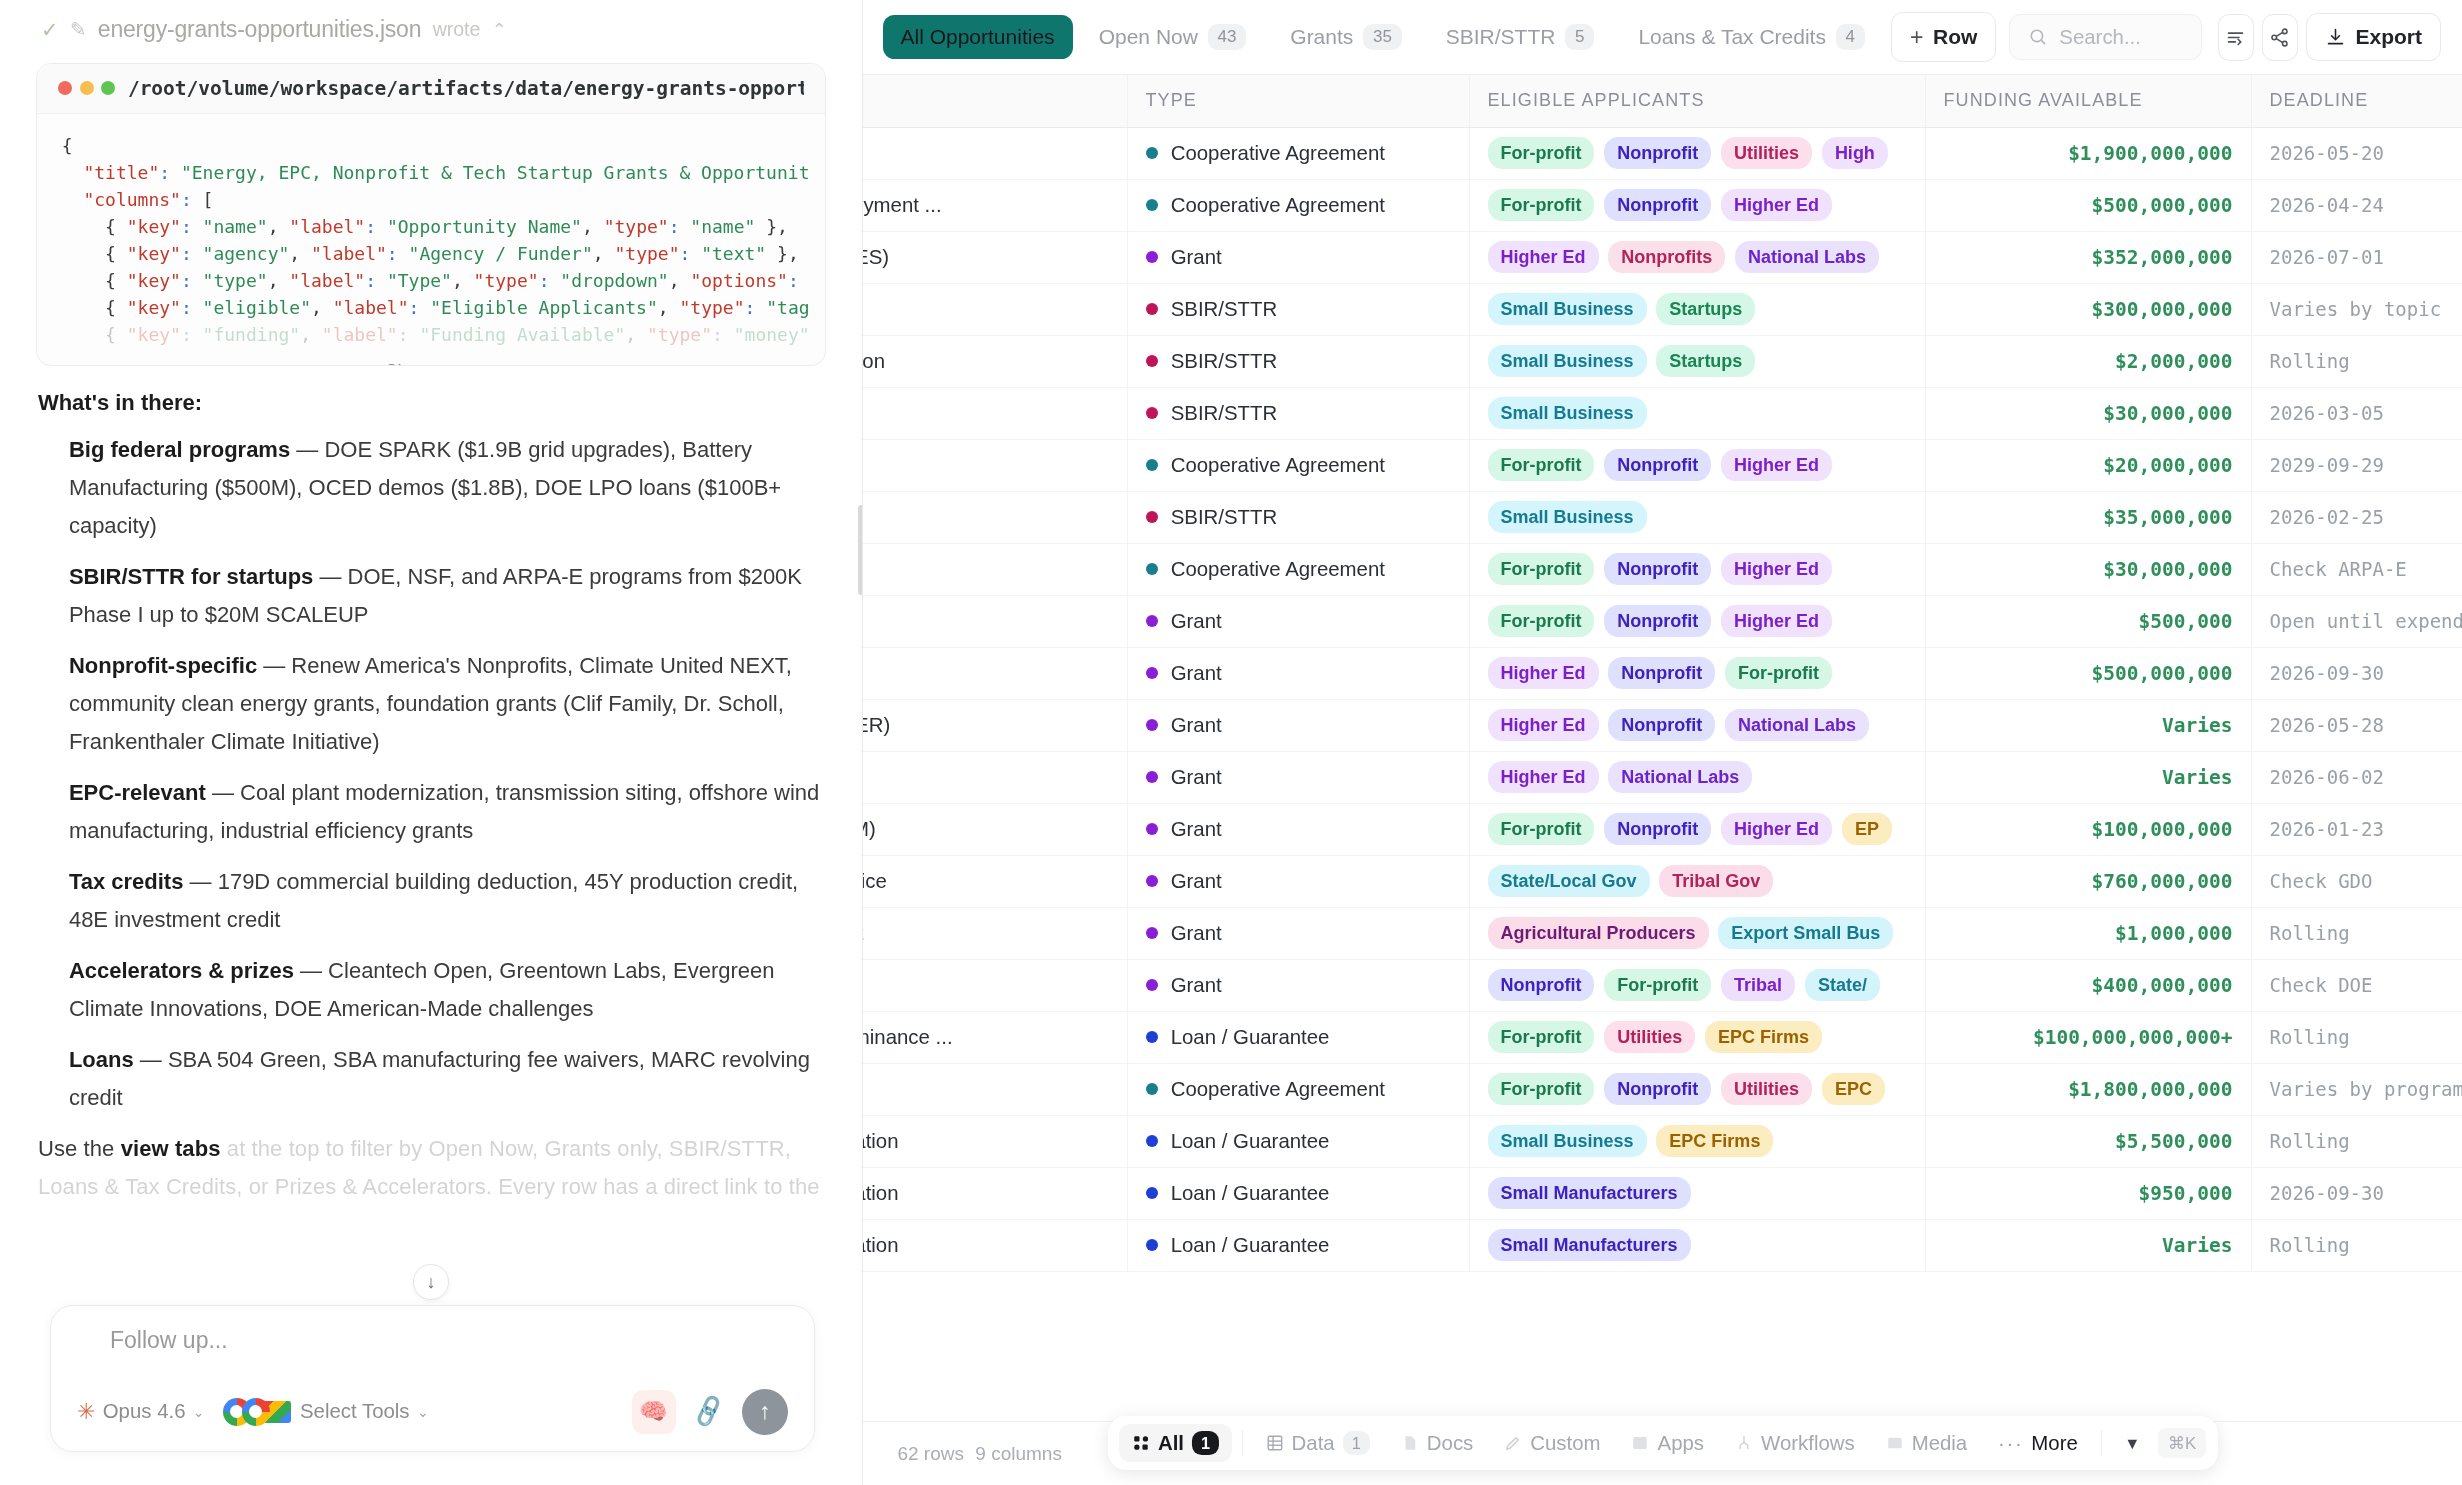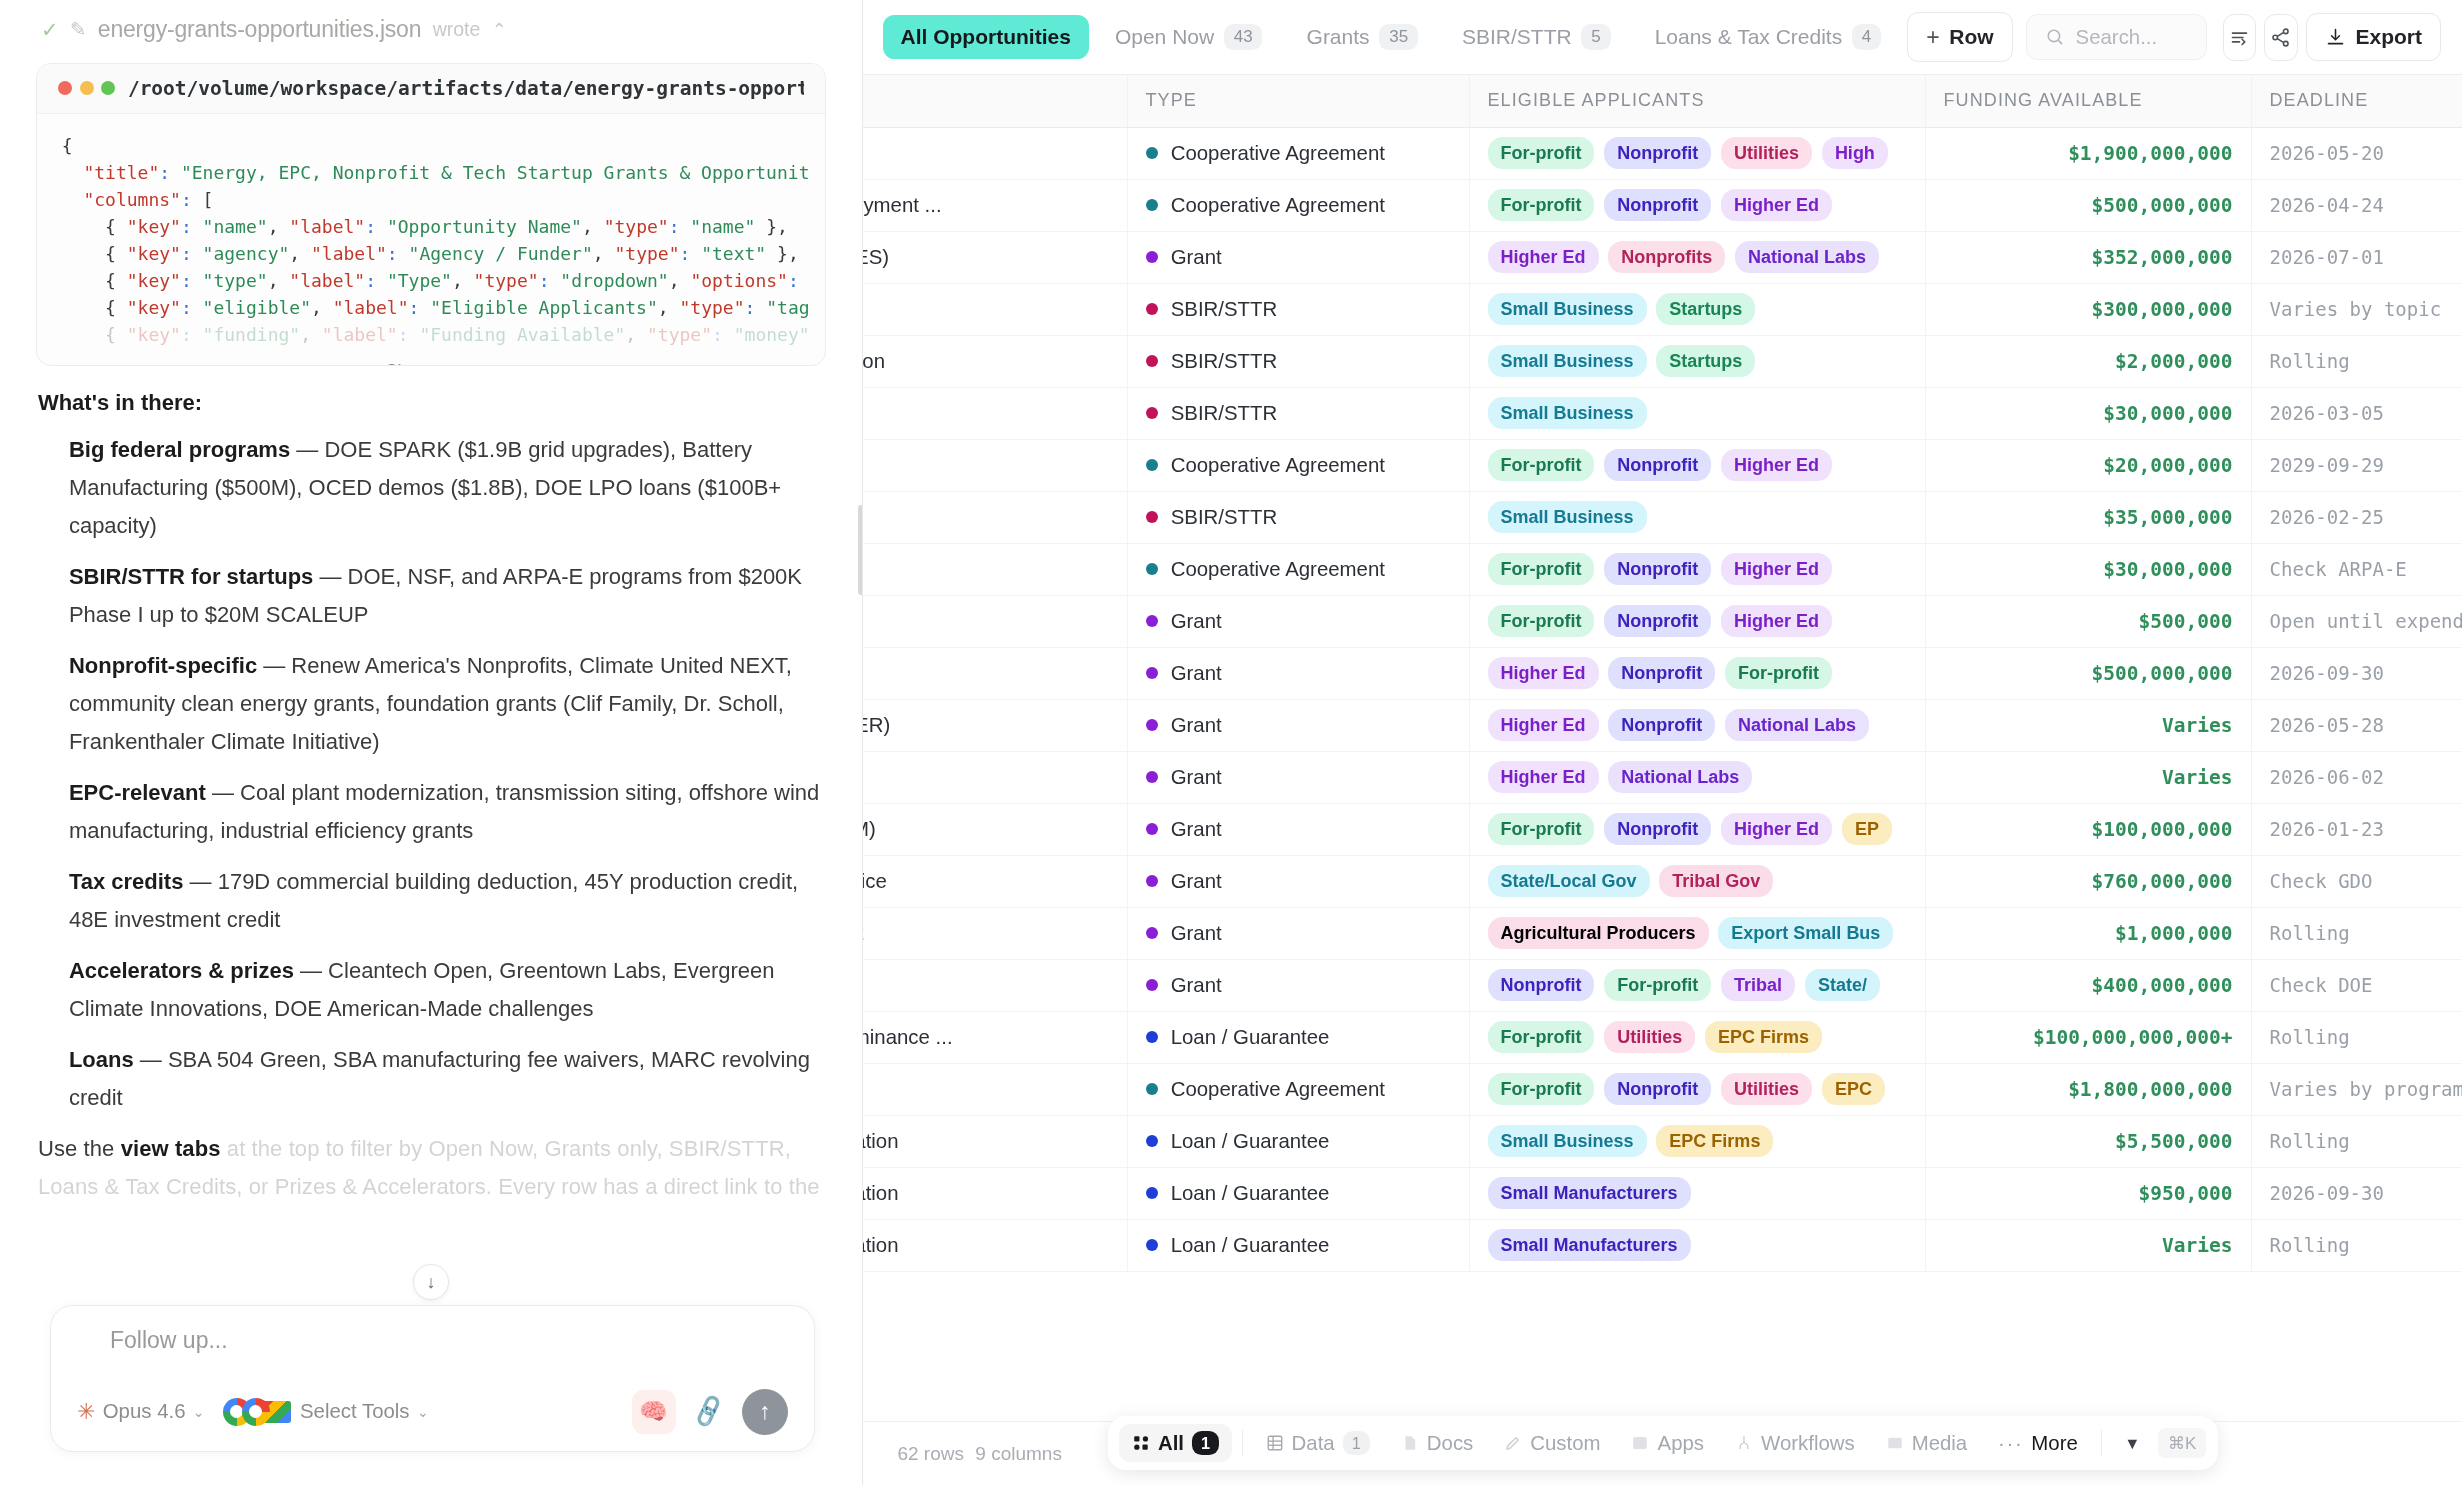--- a/index.html
+++ b/index.html
@@ -137,21 +137,21 @@
     height: 75px; display: flex; align-items: center; gap: 8.1px;
     padding: 0 21px 0 19.5px;
     border-bottom: 0.8px solid #eeeeee;
     background: #fff;
   }
   .vtab {
     display: flex; align-items: center; gap: 9.8px;
     padding: 9.8px 18px; border-radius: 11.4px;
     font-size: 21px; color: #9b9ea6; white-space: nowrap;
   }
-  .vtab.active { background: #5eead4; color: #17181c; font-weight: 700; }
+  .vtab.active { background: #0f766e; color: #17181c; font-weight: 400; }
   .vcount {
     background: #f0f1f3; color: #8f949c; font-size: 17px;
     padding: 3.3px 9.8px; border-radius: 9.8px; font-weight: 400;
   }
   .tb-btn {
     display: flex; align-items: center; gap: 9.8px;
     border: 0.8px solid #e7e8ea; border-radius: 11.4px;
     padding: 10.6px 18px; font-size: 21px; color: #22242a;
     background: #fff; white-space: nowrap; font-weight: 700;
   }
@@ -716,21 +716,21 @@
             <tr>
               <td>DA Rural Development</td>
               <td>
                 <span class="type-cell">
                   <i class="tdot" style="background:#8a1fd6"></i>
                   <span>Grant</span>
                 </span>
               </td>
               <td>
                 <span class="tags">
-                  <span class="tag" style="background: rgb(251, 221, 233); color: #000000;">Agricultural Producers</span>
+                  <span class="tag" style="background: rgb(251, 221, 233); color: #701a75;">Agricultural Producers</span>
                   <span class="tag" style="background: rgb(211, 244, 251); color: rgb(21, 121, 143);">Export Small Bus</span>
                 </span>
               </td>
               <td>
                 <span class="money">$1,000,000</span>
               </td>
               <td><span class="dead">Rolling</span></td>
             </tr>
             <tr>
               <td>E</td>

